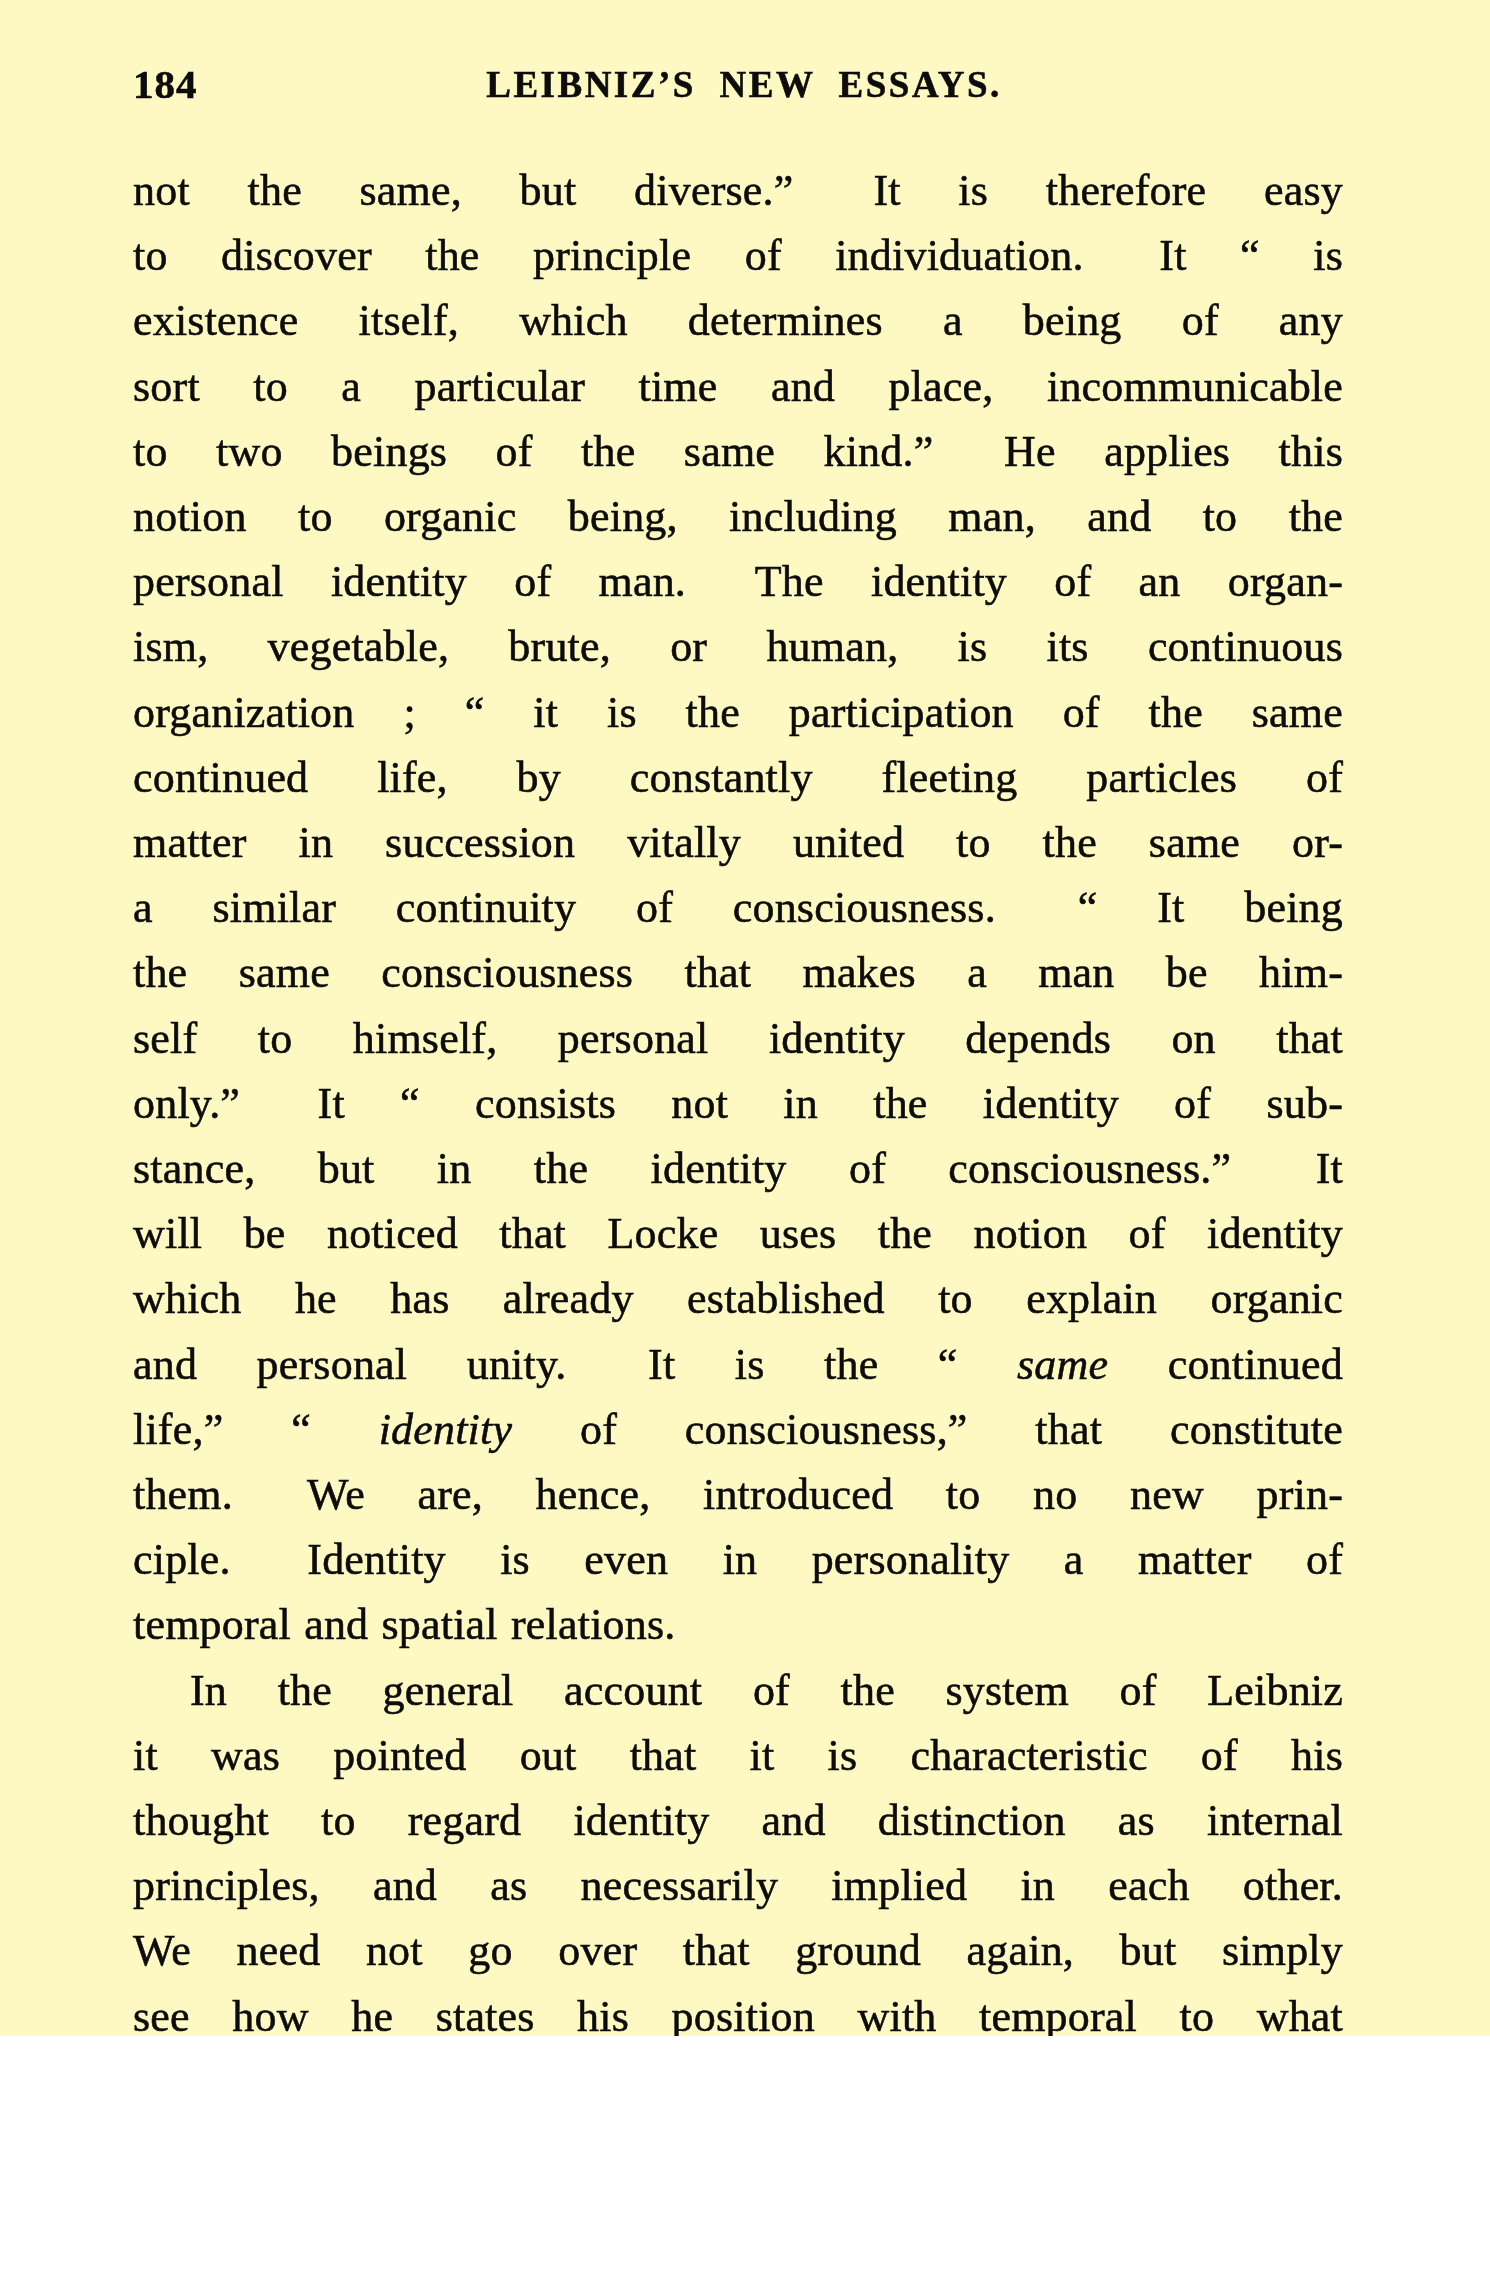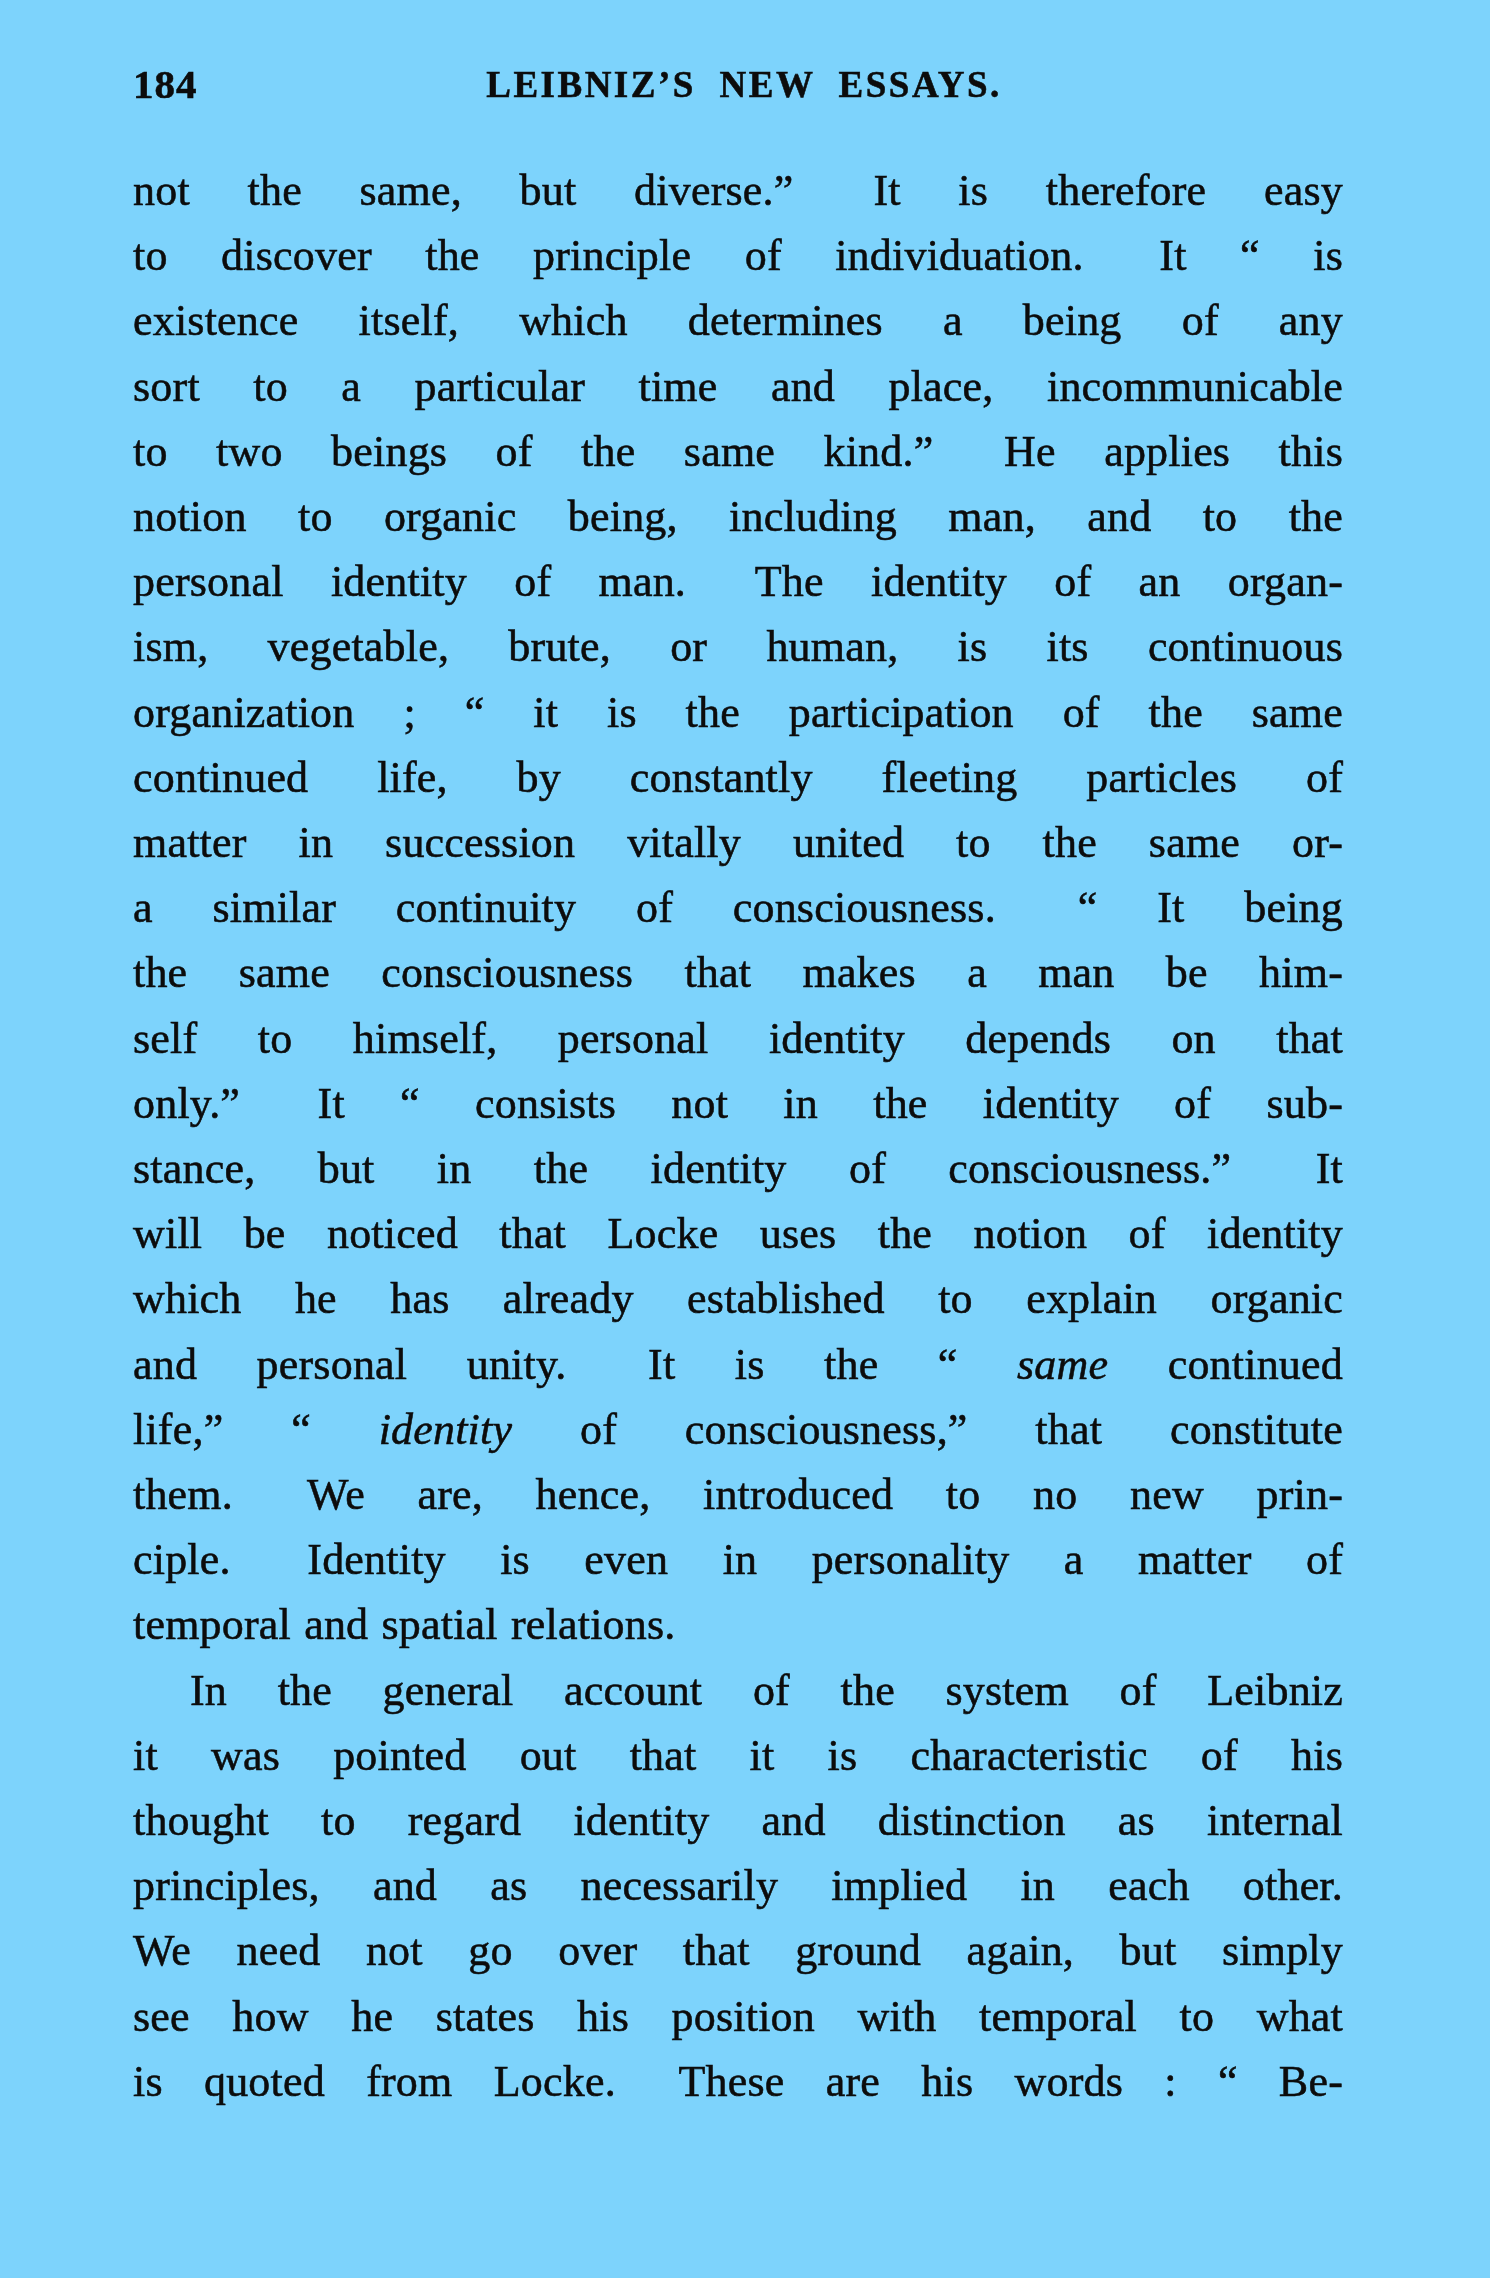--- a/index.html
+++ b/index.html
@@ -1,22 +1,22 @@
 <!DOCTYPE html>
 <html><head>
 <meta charset="utf-8">
 <style>
   * { box-sizing: border-box; }
   html, body { margin: 0; padding: 0; background: #ffffff; }
 
   .page {
     position: relative;
     width: 1490px;
-    height: 2278px;
-    background: #7dd3fc;
+    height: 2036px;
+    background: #fef9c3;
     color: #0c0c0c;
     font-family: "Liberation Serif", "DejaVu Serif", serif;
     -webkit-text-stroke: 0.55px #0c0c0c;
     overflow: hidden;
   }
 
   .header {
     position: absolute;
     left: 133px;
     top: 62px;

